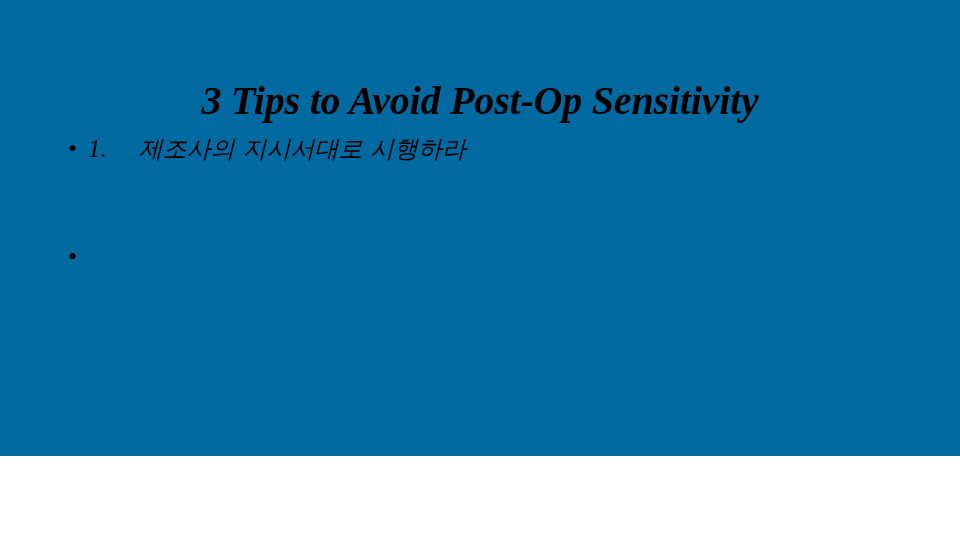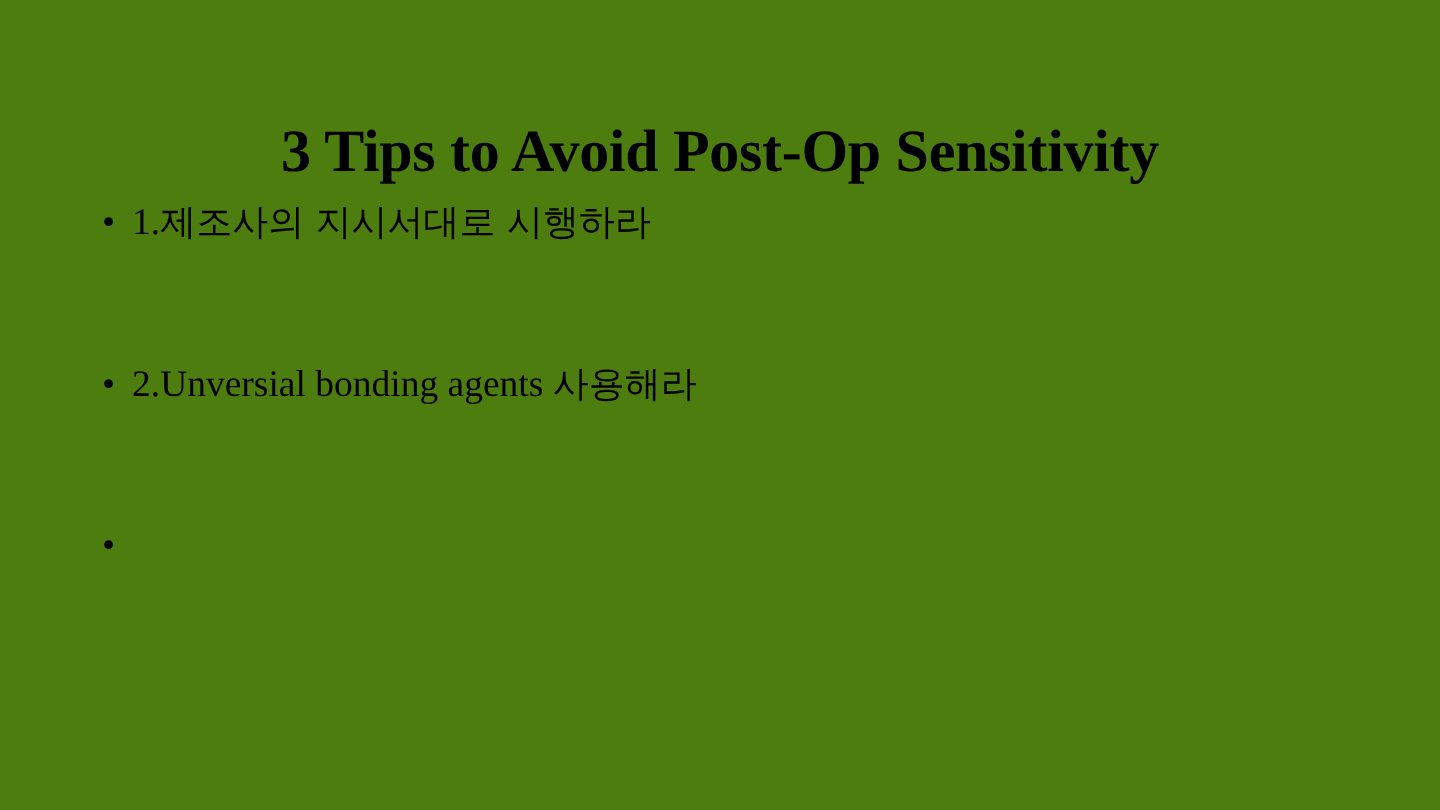--- a/index.html
+++ b/index.html
@@ -12,23 +12,24 @@
     height: 540px;
     background: #ffffff;
     font-family: "Liberation Serif", "DejaVu Serif", serif;
     color: #000000;
     overflow: hidden;
   }
 
   .slide {
     position: relative;
     width: 960px;
-    height: 540px;
-    background: #4d7c0f;
+    height: 456px;
+    background: #0369a1;
     box-sizing: border-box;
+    font-style: italic;
   }
 
   
   .slide-title {
     position: absolute;
     left: 0;
     right: 0;
     top: 52px;
     text-align: center;
     font-family: "Liberation Serif", "DejaVu Serif", serif;
@@ -77,20 +78,21 @@
   }
 
   .bullet-text {
     display: inline;
   }
 
   
   .kr {
     font-family: "DejaVu Sans", "Liberation Sans", sans-serif;
     font-size: 24px;
+    margin-left: 32px;
   }
 
   .lat {
     font-family: "Liberation Serif", "DejaVu Serif", serif;
     font-size: 25px;
   }
 </style>
 </head>
 <body>
 
@@ -102,23 +104,20 @@
 
     <li class="bullet-item">
       <span class="bullet-marker">•</span>
       <span class="bullet-text">
         <span class="lat">1.</span><span class="kr">제조사의 지시서대로 시행하라</span>
       </span>
     </li>
 
     <li class="bullet-item">
       <span class="bullet-marker">•</span>
-      <span class="bullet-text">
-        <span class="lat">2.Unversial bonding agents </span><span class="kr">사용해라</span>
-      </span>
     </li>
 
     <li class="bullet-item">
       <span class="bullet-marker">•</span>
     </li>
 
   </ul>
 
 </div>
 

